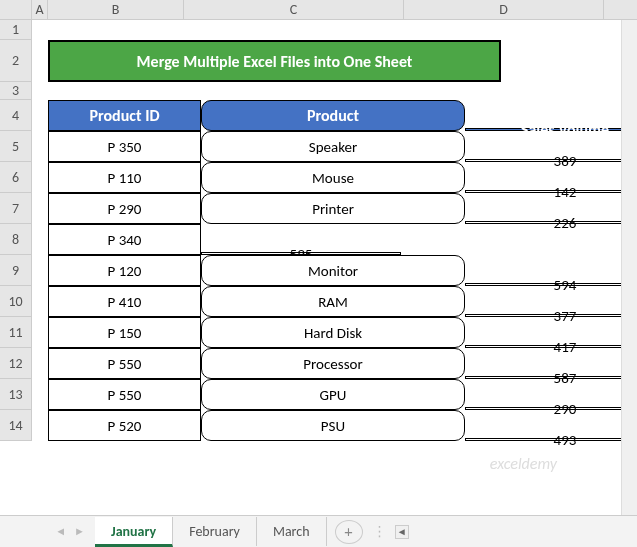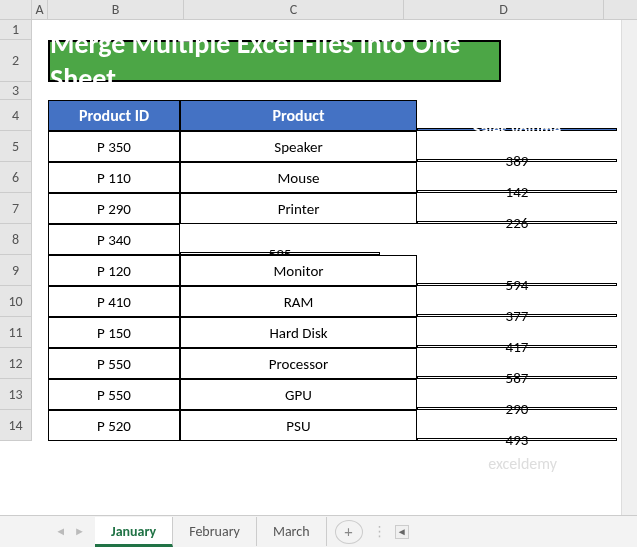--- a/index.html
+++ b/index.html
@@ -65,21 +65,21 @@
       top: 20px;
       left: 32px;
     }
     .row { display: flex; }
     .title-row { height: 42px; }
     .title-cell {
       width: 453px;
       background: #4ca646;
       color: #fff;
       font-weight: bold;
-      font-size: 28px;
+      font-size: 16px;
       display: flex;
       align-items: center;
       justify-content: center;
       border: 2px solid #000;
     }
     .gap-row { height: 18px; }
     .gap-cell { width: 556px; }
     .table-row { height: 31px; }
     .header-cell {
       background: #4472c4;
@@ -93,22 +93,22 @@
     }
     .data-cell {
       color: #000;
       font-size: 15px;
       display: flex;
       align-items: center;
       justify-content: center;
       border: 1px solid #000;
       background: #fff;
     }
-    .cB { width: 132px; }
-    .cC { width: 237px; }
+    .cB { width: 153px; }
+    .cC { width: 264px; border-radius: 10px; }
     .cD { width: 200px; margin-top: 28px; }
     .r1 { height: 20px; }
     .offset-A { width: 16px; }
     .tab-bar {
       position: absolute;
       bottom: 0;
       left: 0;
       width: 637px;
       height: 32px;
       background: #f3f3f3;
@@ -180,20 +180,21 @@
       height: 495px;
       background: #f0f0f0;
       border-left: 1px solid #ddd;
     }
     .watermark {
       position: absolute;
       bottom: 42px;
       right: 80px;
       color: #ddd;
       font-size: 16px;
+      font-style: italic;
       pointer-events: none;
     }
   </style>
 </head>
 <body>
 
 <div class="grid-area">
 
   <div class="col-headers">
     <div class="corner"></div>

